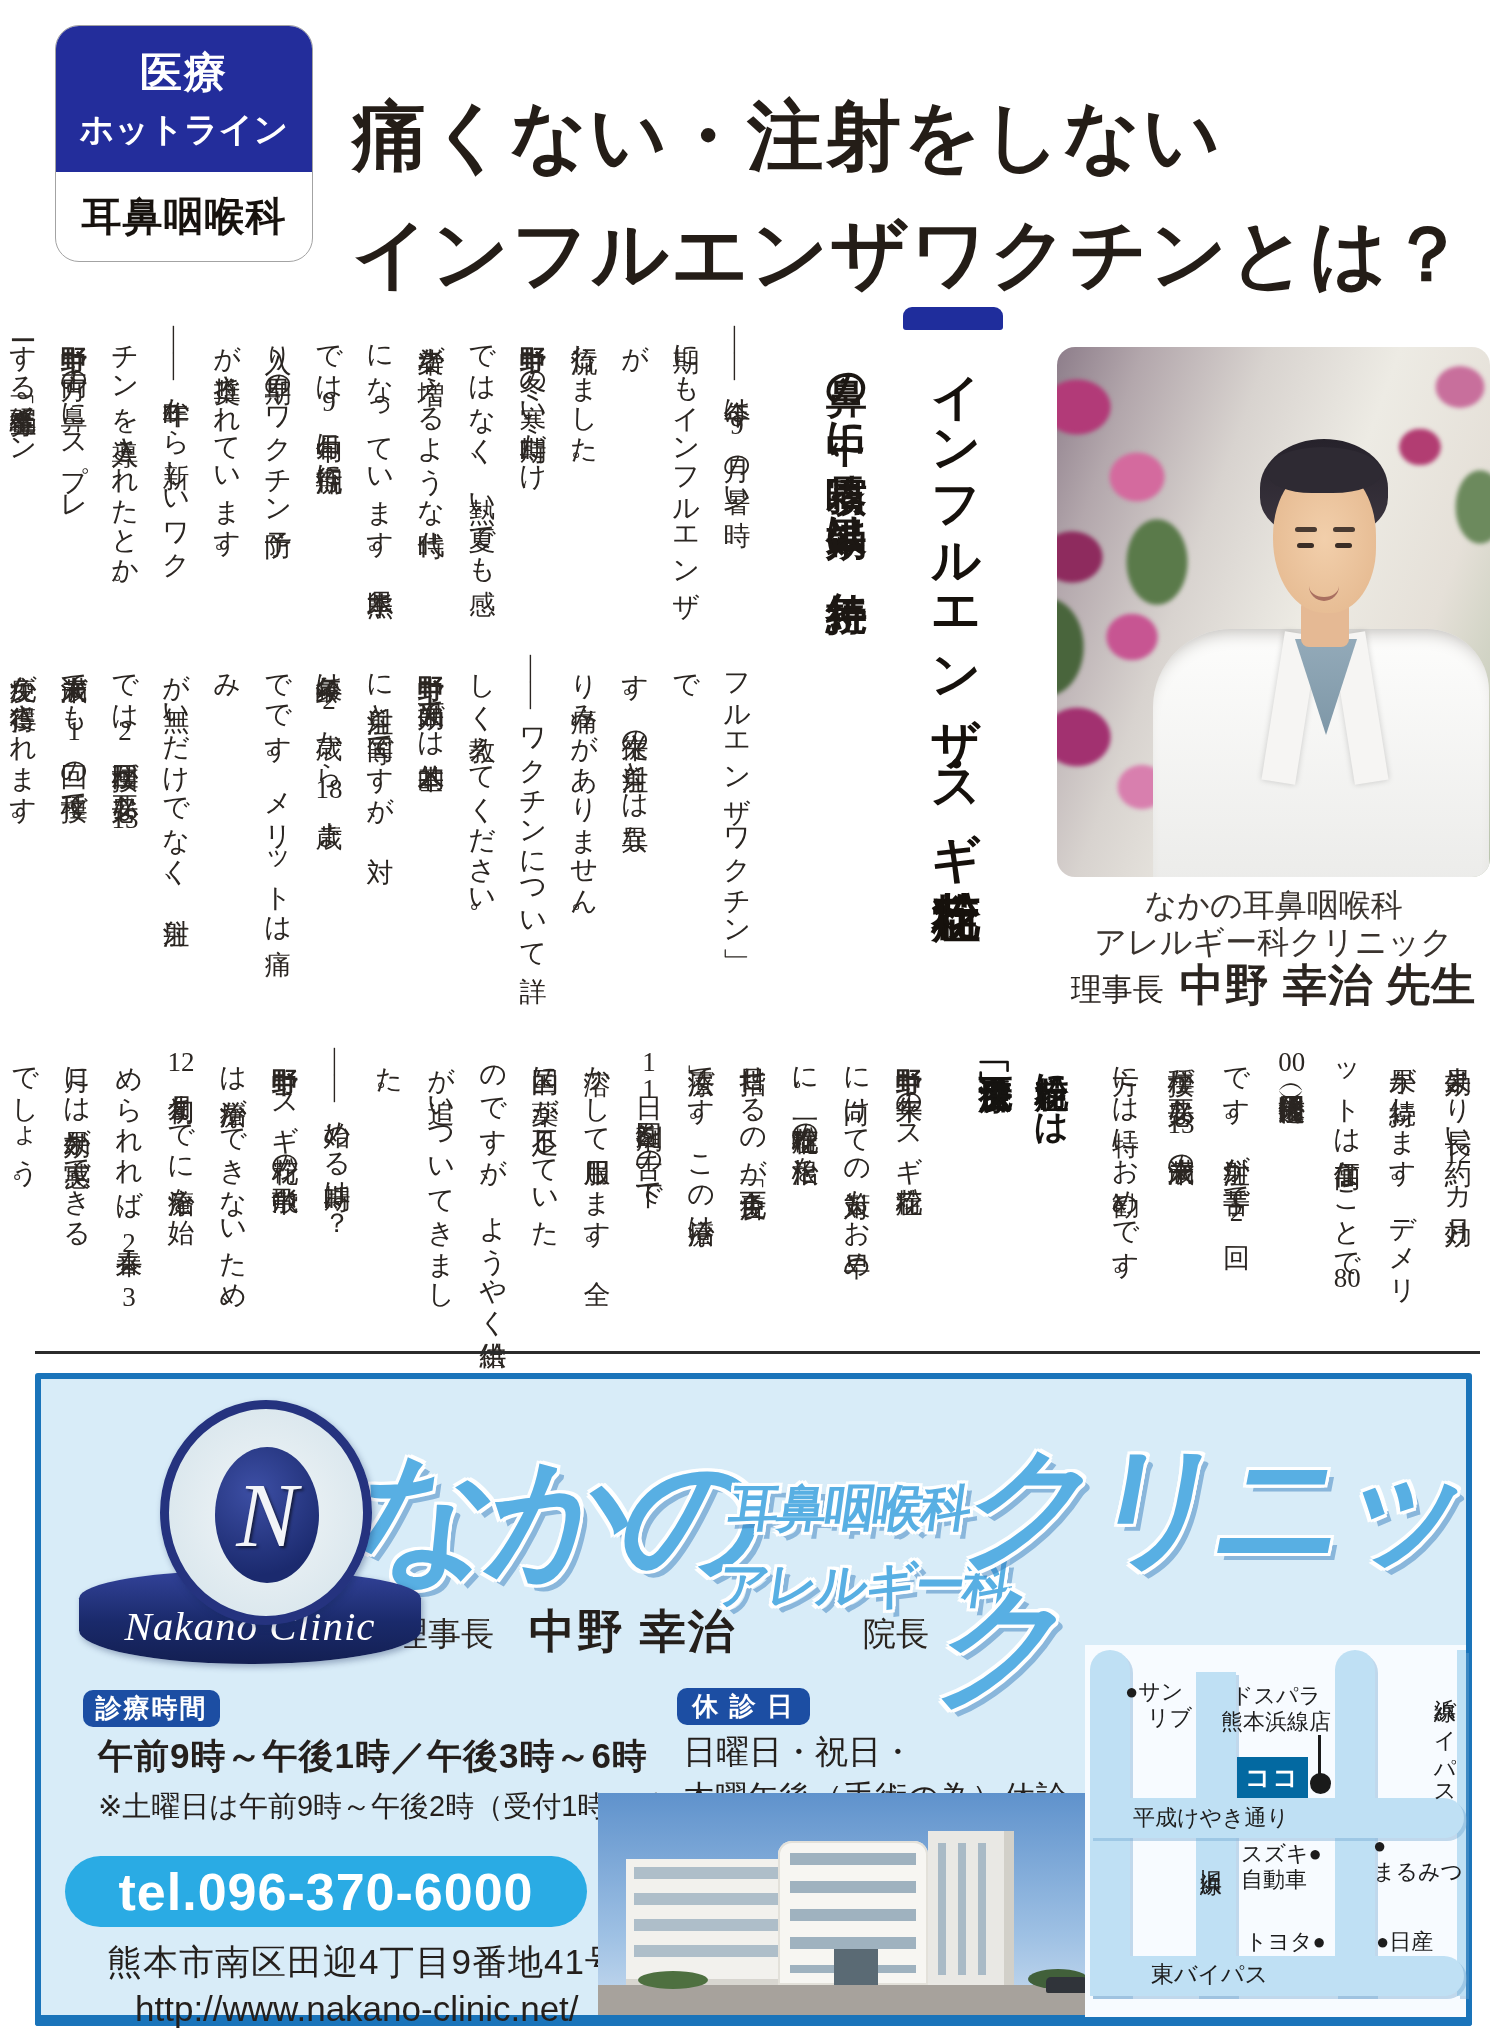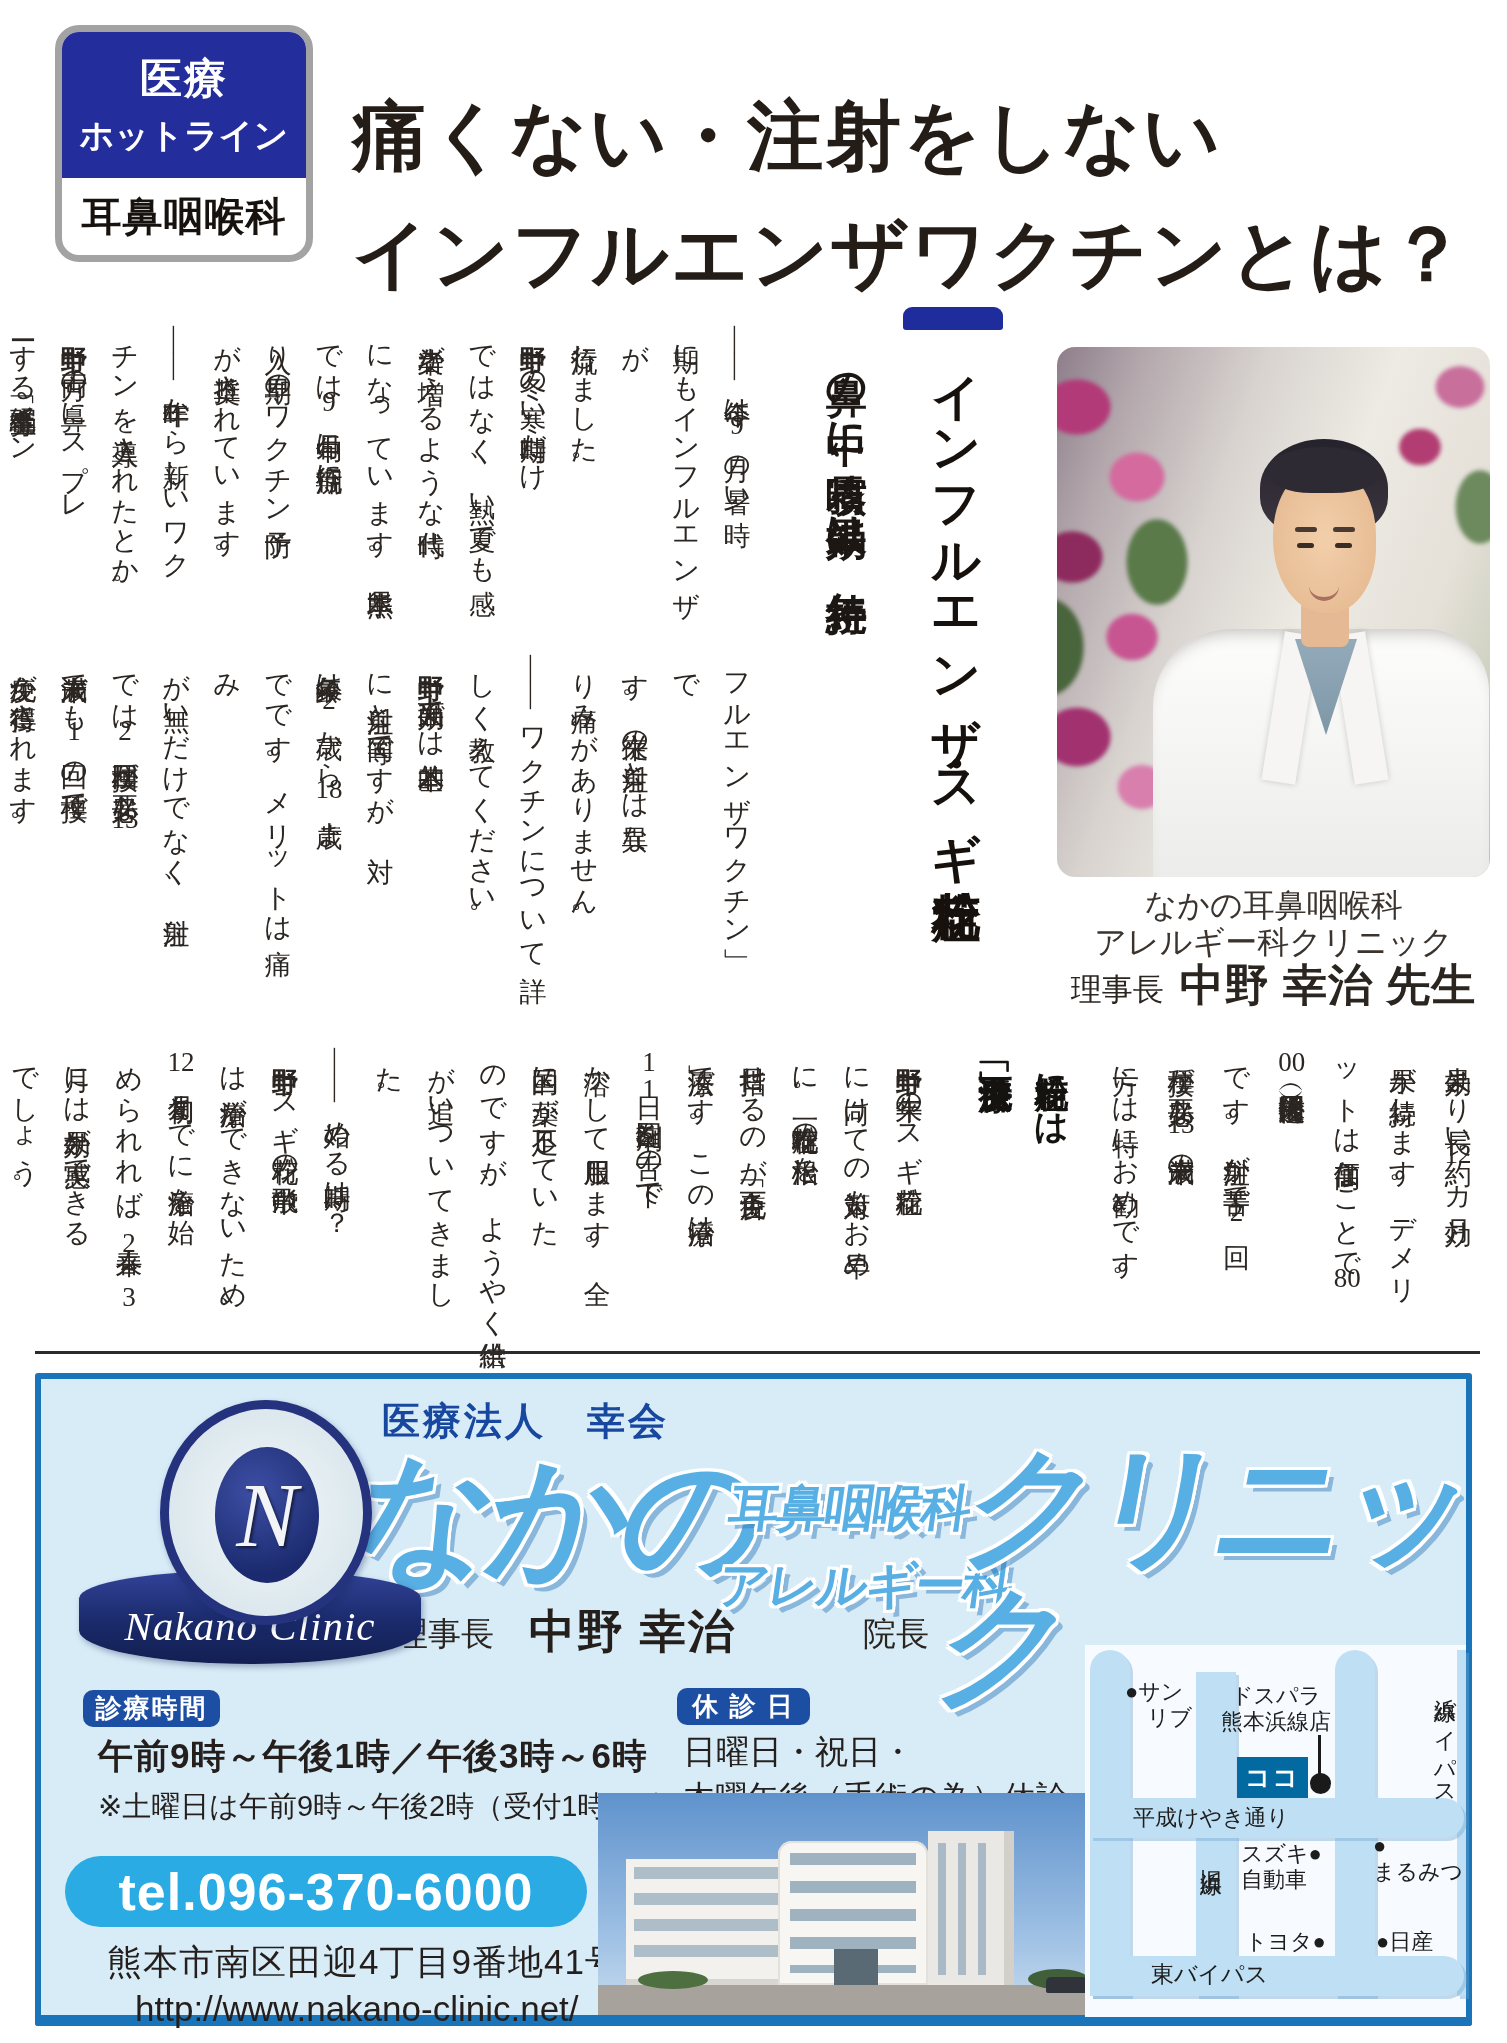--- a/index.html
+++ b/index.html
@@ -2,21 +2,21 @@
 <html lang="ja"><head>
 <meta charset="utf-8">
 <style>
   html,body{margin:0;padding:0;background:#888;}
   #page{position:relative;width:1507px;height:2043px;background:#ffffff;overflow:hidden;
         font-family:"Liberation Sans","DejaVu Sans",sans-serif;}
   .abs{position:absolute;}
   .pre{white-space:pre-line;}
 
   
-  #badge-box{left:55px;top:25px;width:258px;height:237px;border:7px solid #a3a3a3;border-radius:24px;
+  #badge-box{left:55px;top:25px;width:258px;height:237px;border:1px solid #a3a3a3;border-radius:24px;
              overflow:hidden;display:flex;flex-direction:column;background:#fff;box-sizing:border-box;}
   #badge-blue{height:146px;background:#232d9b;color:#fff;display:flex;flex-direction:column;
               align-items:center;justify-content:center;gap:6px;}
   #badge-blue .l1{font-size:42px;font-weight:bold;letter-spacing:2px;}
   #badge-blue .l2{font-size:34px;font-weight:bold;letter-spacing:0px;}
   #badge-dept{flex:1;display:flex;align-items:center;justify-content:center;font-size:40px;
               font-weight:bold;color:#17120e;letter-spacing:1px;}
   .headline{left:352px;color:#241d17;font-weight:900;font-size:76px;letter-spacing:2px;line-height:1;}
   #headline1{top:98px;}
   #headline2{top:216px;}
@@ -280,21 +280,20 @@
 
   <div id="ad" class="abs">
     <div id="logo-ellipse" class="abs"></div>
     <div id="logo-inner" class="abs">
       <span id="logo-n">N</span>
     </div>
     <div id="logo-band" class="abs">
       <span id="logo-name">Nakano Clinic</span>
     </div>
 
-    <div id="ad-corp" class="abs">医療法人　幸会</div>
     <div id="ad-main-name" class="abs blue-logo-text">なかの</div>
     <div id="ad-dept" class="abs blue-logo-text pre">耳鼻咽喉科
 アレルギー科</div>
     <div id="ad-suffix" class="abs blue-logo-text">クリニック</div>
 
     <div id="ad-dir-label" class="abs dir-label">理事長</div>
     <div id="ad-dir-name" class="abs dir-name">中野 幸治</div>
     <div id="ad-head-label" class="abs dir-label">院長</div>
 
     <div id="hours-badge" class="abs ad-badge">診療時間</div>

